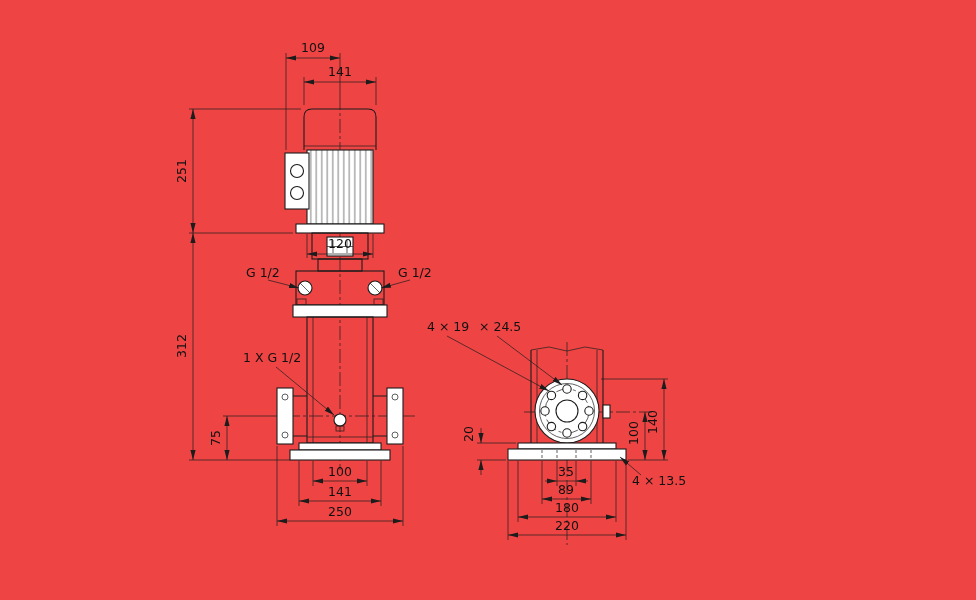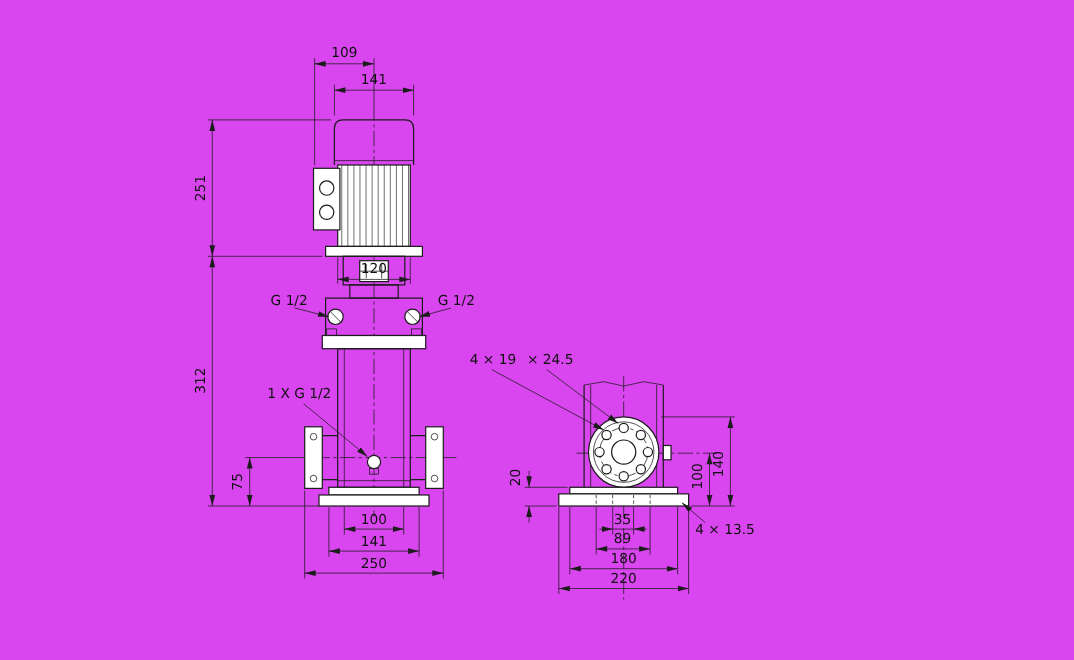--- a/index.html
+++ b/index.html
@@ -1,16 +1,16 @@
 <!DOCTYPE html>
 <html><head>
 <meta charset="utf-8">
 <style>
   html,body{margin:0;padding:0;background:#ffffff;}
-  .page{width:976px;height:600px;background:#d946ef;position:relative;overflow:hidden;}
+  .page{width:976px;height:600px;background:#ef4444;position:relative;overflow:hidden;}
   svg{display:block;}
   .s{stroke:#1c1c1c;stroke-width:1.1;fill:none;}
   .t{stroke:#1c1c1c;stroke-width:0.7;fill:none;}
   .fw{fill:#ffffff;}
   .cl{stroke:#1c1c1c;stroke-width:0.7;fill:none;stroke-dasharray:14 3 3 3;}
   .hid{stroke:#1c1c1c;stroke-width:0.7;fill:none;stroke-dasharray:3 2;}
   .dt{font-family:"DejaVu Sans","Liberation Sans",sans-serif;font-size:12.5px;fill:#111111;}
 </style>
 </head>
 <body>

